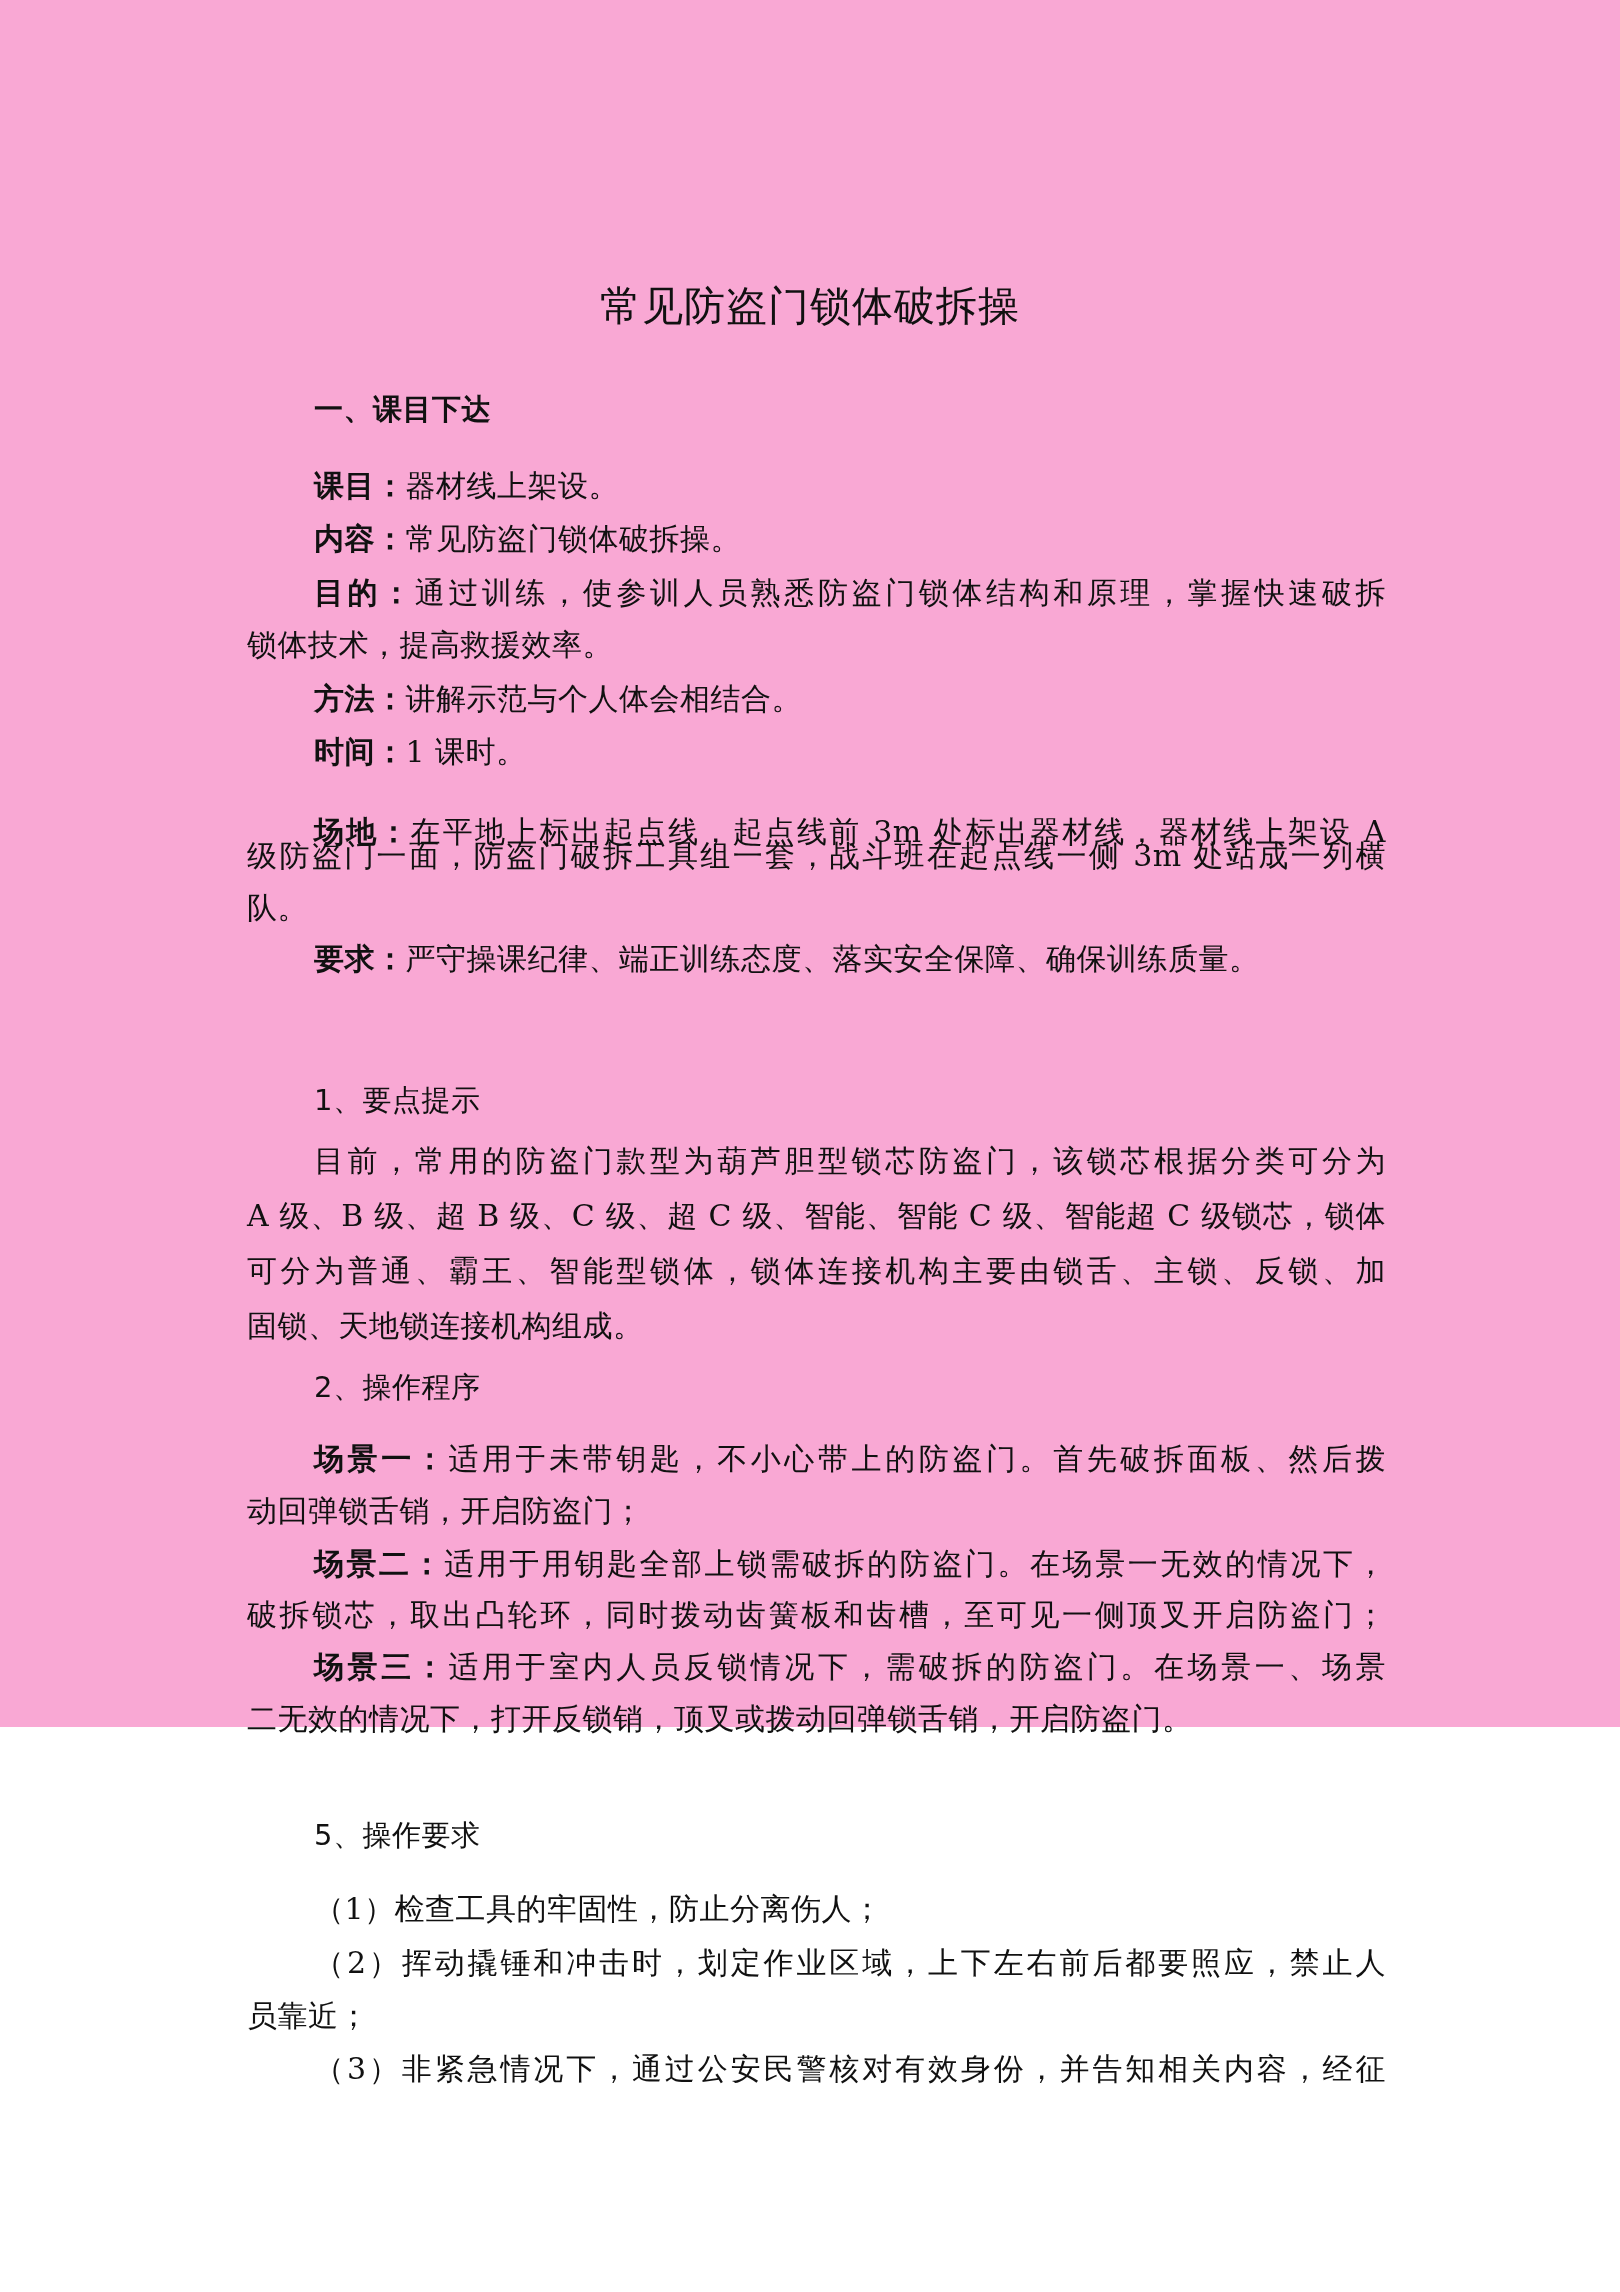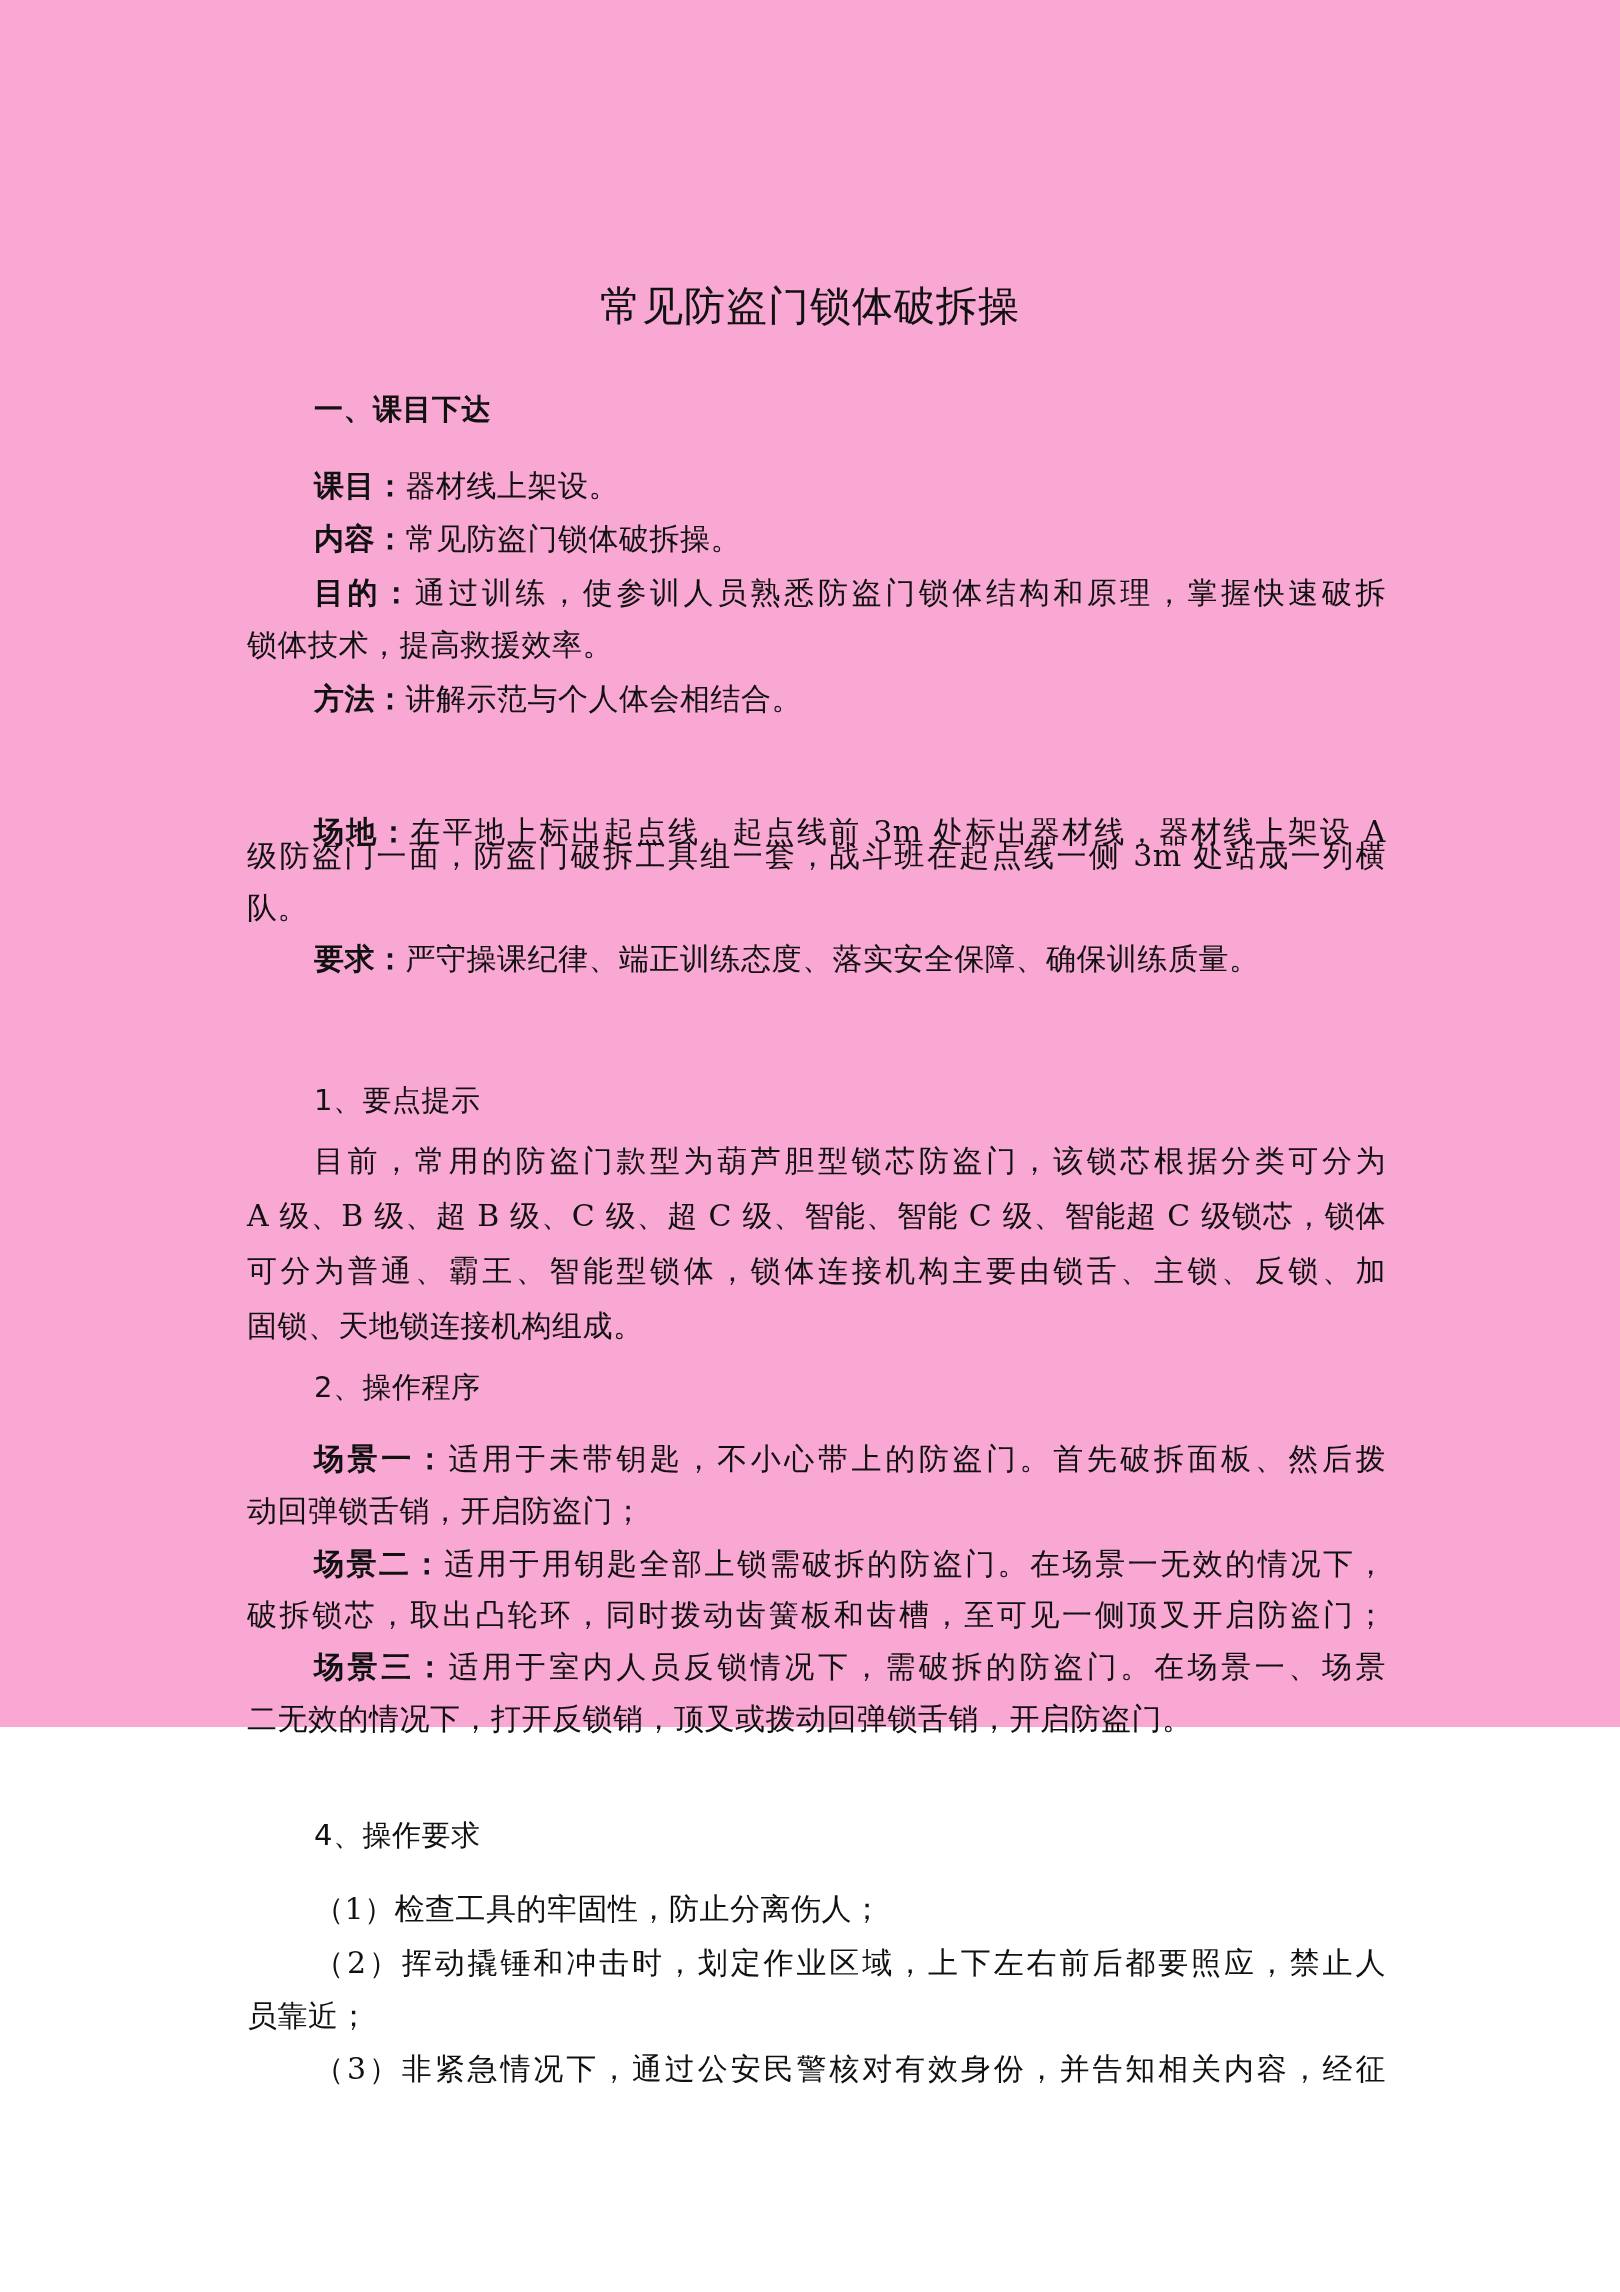--- a/index.html
+++ b/index.html
@@ -35,20 +35,23 @@
 
   <div class="line indent justify" style="top:573px;">
     <span class="lbl">目的：</span><span>通过训练，使参训人员熟悉防盗门锁体结构和原理，掌握快速破拆</span>
   </div>
   <div class="line" style="top:625px;">锁体技术，提高救援效率。</div>
 
   <div class="line indent" style="top:679px;">
     <span class="lbl">方法：</span><span>讲解示范与个人体会相结合。</span>
   </div>
 
+  <div class="line indent" style="top:732px;">
+    <span class="lbl">时间：</span><span>1 课时。</span>
+  </div>
 
   <div class="line indent justify" style="top:784px;margin-top:28px;">
     <span class="lbl">场地：</span><span>在平地上标出起点线，起点线前 3m 处标出器材线，器材线上架设 A</span>
   </div>
   <div class="line justify" style="top:836px;">级防盗门一面，防盗门破拆工具组一套，战斗班在起点线一侧 3m 处站成一列横</div>
   <div class="line" style="top:888px;">队。</div>
 
   <div class="line indent" style="top:939px;">
     <span class="lbl">要求：</span><span>严守操课纪律、端正训练态度、落实安全保障、确保训练质量。</span>
   </div>
@@ -71,21 +74,21 @@
   <div class="line indent justify" style="top:1544px;">
     <span class="lbl">场景二：</span><span>适用于用钥匙全部上锁需破拆的防盗门。在场景一无效的情况下，</span>
   </div>
   <div class="line justify" style="top:1595px;">破拆锁芯，取出凸轮环，同时拨动齿簧板和齿槽，至可见一侧顶叉开启防盗门；</div>
 
   <div class="line indent justify" style="top:1647px;">
     <span class="lbl">场景三：</span><span>适用于室内人员反锁情况下，需破拆的防盗门。在场景一、场景</span>
   </div>
   <div class="line" style="top:1699px;">二无效的情况下，打开反锁销，顶叉或拨动回弹锁舌销，开启防盗门。</div>
 
-  <div class="line indent h2" style="top:1816px;">4、操作要求</div>
+  <div class="line indent h2" style="top:1816px;">5、操作要求</div>
 
   <div class="line" style="top:1889px; left:314px;">（1）检查工具的牢固性，防止分离伤人；</div>
 
   <div class="line justify" style="top:1943px; left:314px; width:1072px;">（2）挥动撬锤和冲击时，划定作业区域，上下左右前后都要照应，禁止人</div>
   <div class="line" style="top:1996px;">员靠近；</div>
 
   <div class="line justify" style="top:2049px; left:314px; width:1072px;">（3）非紧急情况下，通过公安民警核对有效身份，并告知相关内容，经征</div>
 
 </div>
 

